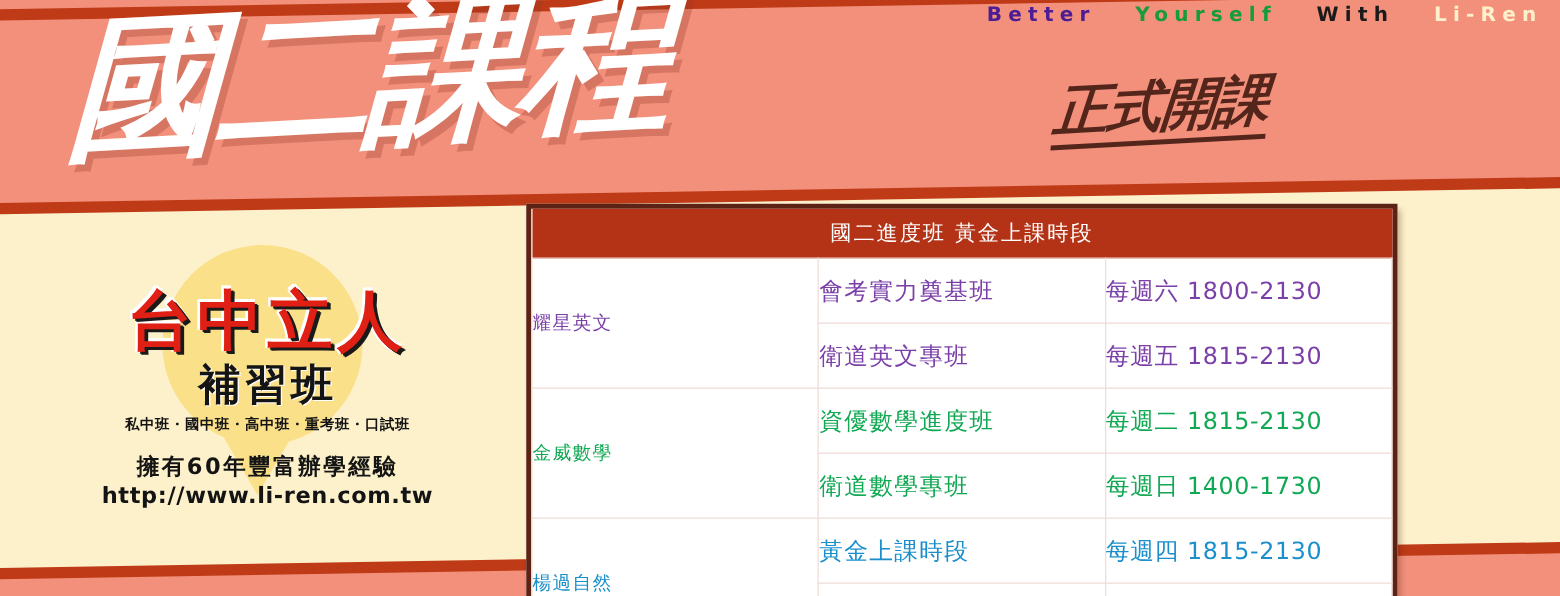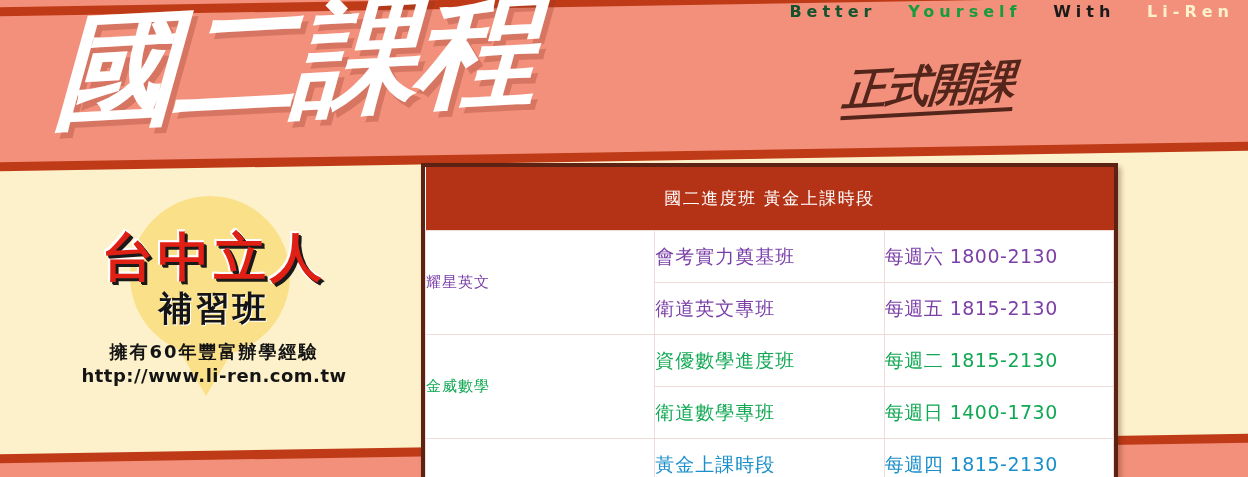--- a/index.html
+++ b/index.html
@@ -58,21 +58,21 @@
   .tagline {
     position: absolute;
     top: 2px;
     right: 14px;
     font-size: 16px;
     font-weight: bold;
     letter-spacing: 5px;
     white-space: nowrap;
     z-index: 8;
   }
-  .tagline .w1 { color: #14532d; margin-left: 12px; }
+  .tagline .w1 { color: #4c1d95; margin-left: 12px; }
   .tagline .w2 { color: #159c3c; }
   .tagline .w3 { color: #1b1b1b; }
   .tagline .w4 { color: #fdf1cb; }
 
   
   .headline {
     position: absolute;
     left: 56px;
     top: 8px;
     font-family: "DejaVu Serif", "Liberation Serif", serif;
@@ -211,21 +211,21 @@
     width: 100%;
     table-layout: fixed;
   }
   table.sched th.title {
     background: #b43317;
     color: #ffffff;
     font-size: 17px;
     font-weight: normal;
     letter-spacing: 1.5px;
     height: 31px;
-    padding: 16px;
+    padding: 4px;
     text-align: center;
   }
   table.sched td {
     border: 1px solid #f0dcd8;
     text-align: left;
     font-size: 19px;
     height: 51px;
     padding: 0;
     white-space: nowrap;
   }
@@ -266,20 +266,21 @@
   </div>
 
   <div class="headline">國二課程</div>
   <div class="subhead">正式開課</div>
 
   <div class="logo-block">
     <div class="logo-ray"></div>
     <div class="logo-glow"></div>
     <div class="logo-main">台中立人</div>
     <div class="logo-sub">補習班</div>
+    <div class="logo-classes">私中班・國中班・高中班・重考班・口試班</div>
     <div class="logo-exp">擁有60年豐富辦學經驗</div>
     <div class="logo-url">http://www.li-ren.com.tw</div>
   </div>
 
   <div class="table-wrap">
     <table class="sched">
       <thead>
         <tr>
           <th class="title" colspan="3">國二進度班 黃金上課時段</th>
         </tr>

